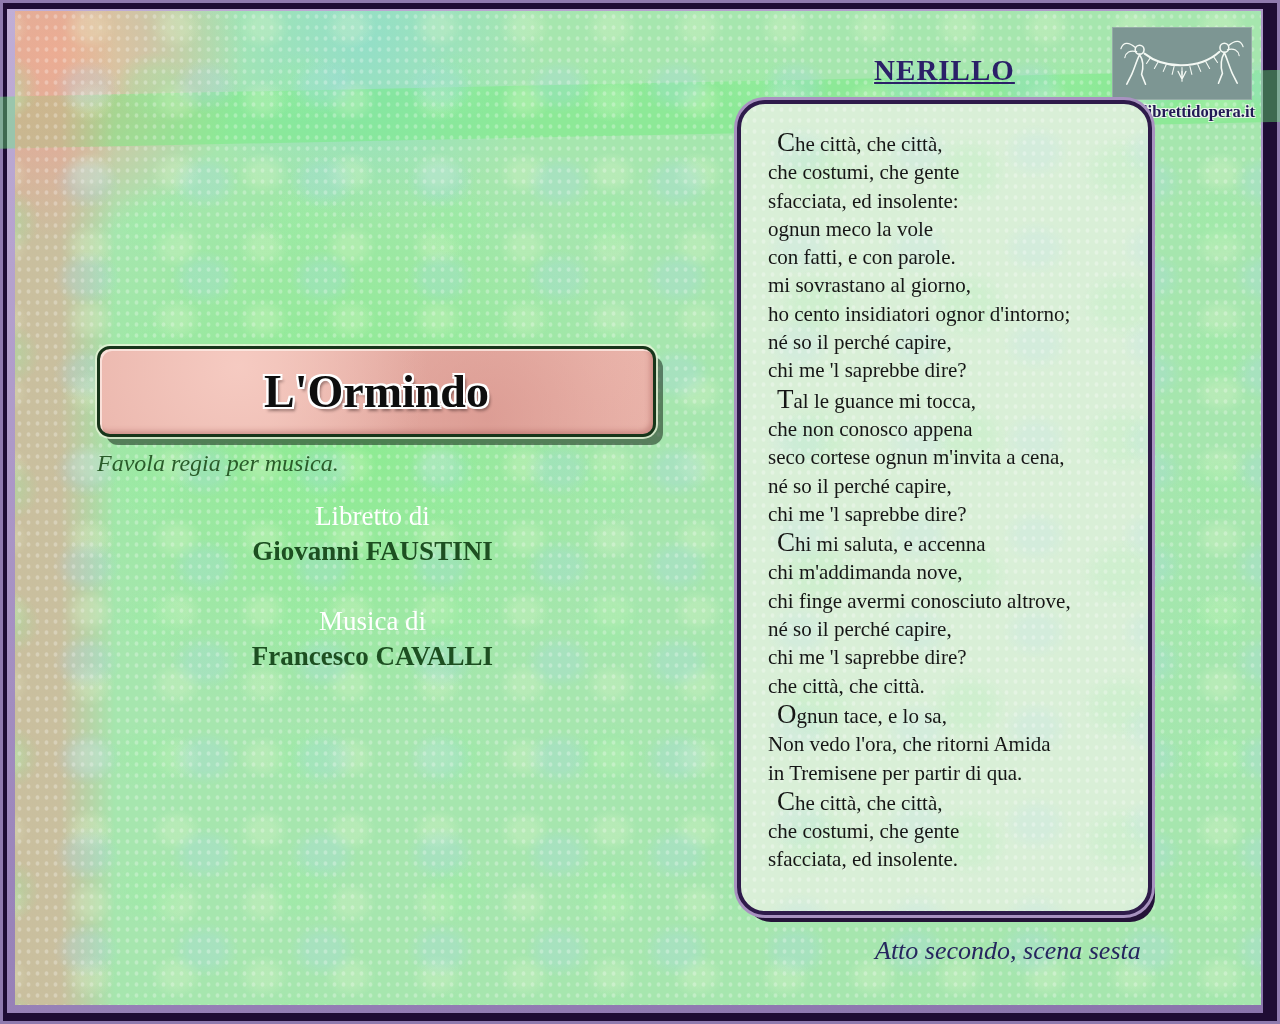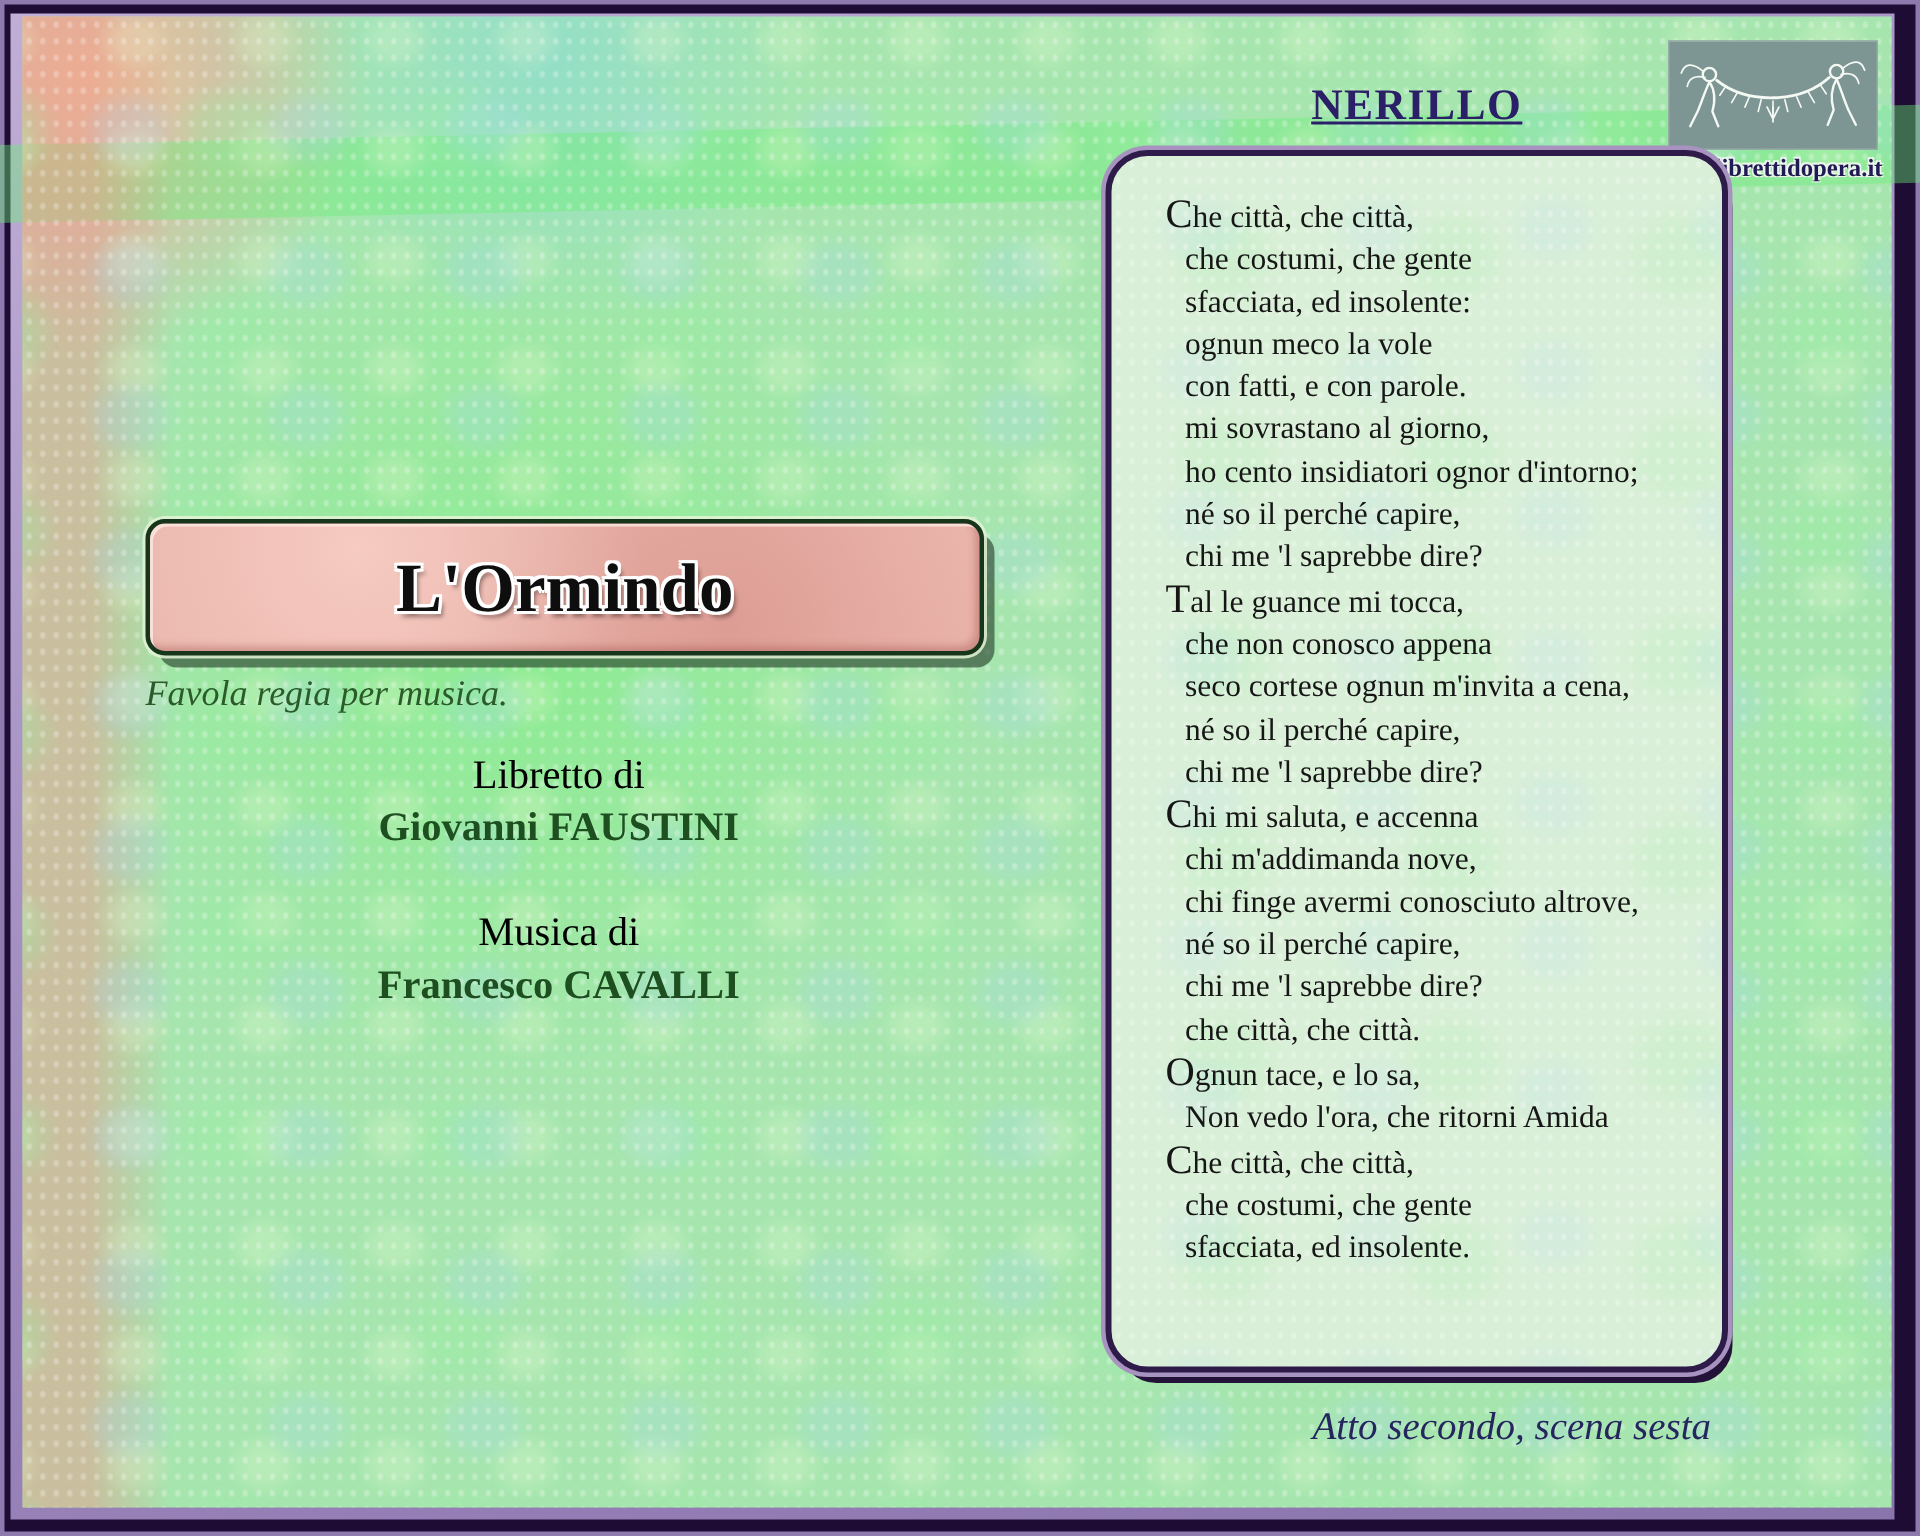--- a/index.html
+++ b/index.html
@@ -70,21 +70,21 @@
   .title-text{
     font-size:46px;font-weight:bold;color:#0e0e0e;
     text-shadow:-2px -2px 0 #fff,2px -2px 0 #fff,-2px 2px 0 #fff,2px 2px 0 #fff,
       0 -2px 0 #fff,0 2px 0 #fff,-2px 0 0 #fff,2px 0 0 #fff,3px 4px 3px rgba(40,20,20,0.45);
   }
 
   
   .subtitle{position:absolute;left:97px;top:450px;width:551px;text-align:left;
     font-size:24px;font-style:italic;color:#2a5c2a;}
   .credit-label{position:absolute;left:97px;width:551px;text-align:center;
-    font-size:27px;color:#000000;}
+    font-size:27px;color:#ffffff;}
   .credit-name{position:absolute;left:97px;width:551px;text-align:center;
     font-size:27px;font-weight:bold;color:#1d4f21;}
   .libretto-label{top:501px;}
   .librettist{top:536px;}
   .music-label{top:606px;}
   .composer{top:641px;}
 
   
   .aria-panel{
     position:absolute;left:737px;top:100px;width:415px;height:815px;box-sizing:border-box;
@@ -93,21 +93,21 @@
     background-image:
       radial-gradient(rgba(255,255,255,0.30) 1.2px, transparent 2.4px),
       radial-gradient(rgba(178,220,248,0.14) 16px, transparent 34px),
       radial-gradient(rgba(160,238,170,0.18) 18px, transparent 40px);
     background-size:9px 11px, 118px 96px, 152px 134px;
     box-shadow:0 0 0 3px #a892c0, 6px 10px 0 -3px #241338;
     padding-top:24px;overflow:hidden;
   }
   .poem-line{
     font-size:21px;line-height:28.3px;color:#161616;
-    padding-left:49px;white-space:nowrap;
+    padding-left:27px;white-space:nowrap;
   }
   .poem-line.stanza-start{padding-left:36px;}
   .poem-line .initial{font-size:27px;}
 
   
   .scene-ref{
     position:absolute;left:875px;top:936px;
     font-size:26px;font-style:italic;color:#26265e;white-space:nowrap;
   }
 </style>
@@ -169,19 +169,20 @@
       <div class="poem-line">né so il perché capire,</div>
       <div class="poem-line">chi me 'l saprebbe dire?</div>
       <div class="poem-line stanza-start"><span class="initial">C</span>hi mi saluta, e accenna</div>
       <div class="poem-line">chi m'addimanda nove,</div>
       <div class="poem-line">chi finge avermi conosciuto altrove,</div>
       <div class="poem-line">né so il perché capire,</div>
       <div class="poem-line">chi me 'l saprebbe dire?</div>
       <div class="poem-line">che città, che città.</div>
       <div class="poem-line stanza-start"><span class="initial">O</span>gnun tace, e lo sa,</div>
       <div class="poem-line">Non vedo l'ora, che ritorni Amida</div>
+      <div class="poem-line">in Tremisene per partir di qua.</div>
       <div class="poem-line stanza-start"><span class="initial">C</span>he città, che città,</div>
       <div class="poem-line">che costumi, che gente</div>
       <div class="poem-line">sfacciata, ed insolente.</div>
     </div>
 
   <div class="scene-ref">Atto secondo, scena sesta</div>
 </div>
 
 </body></html>

